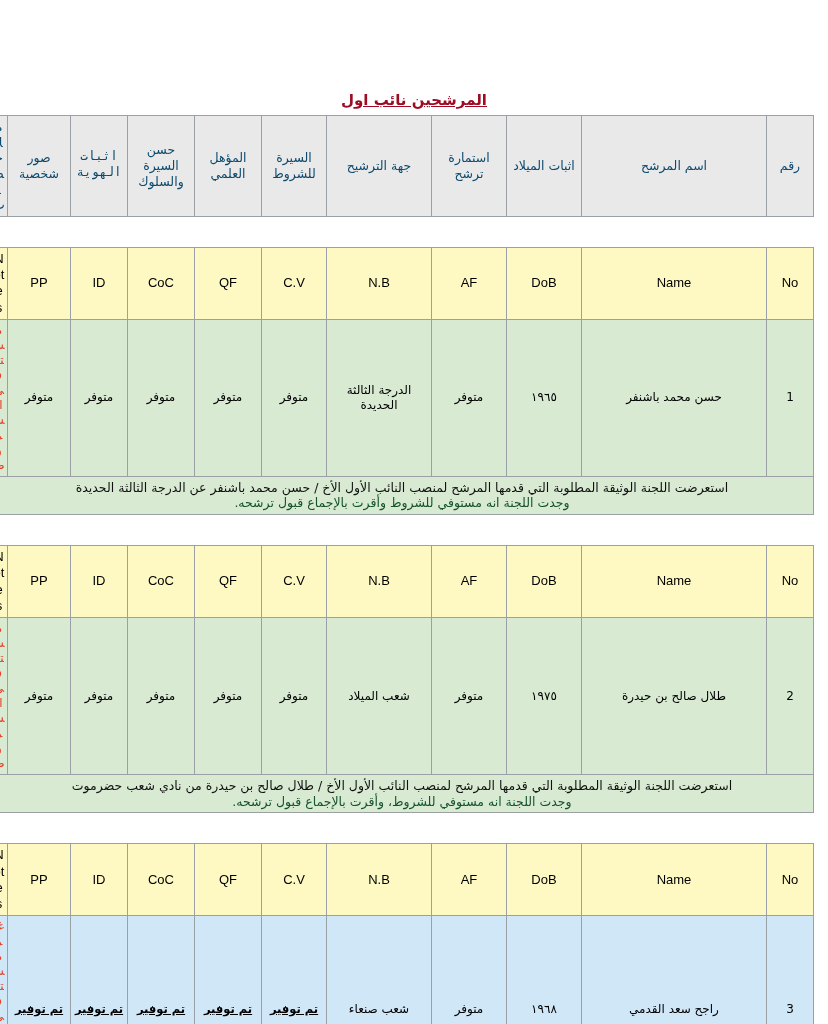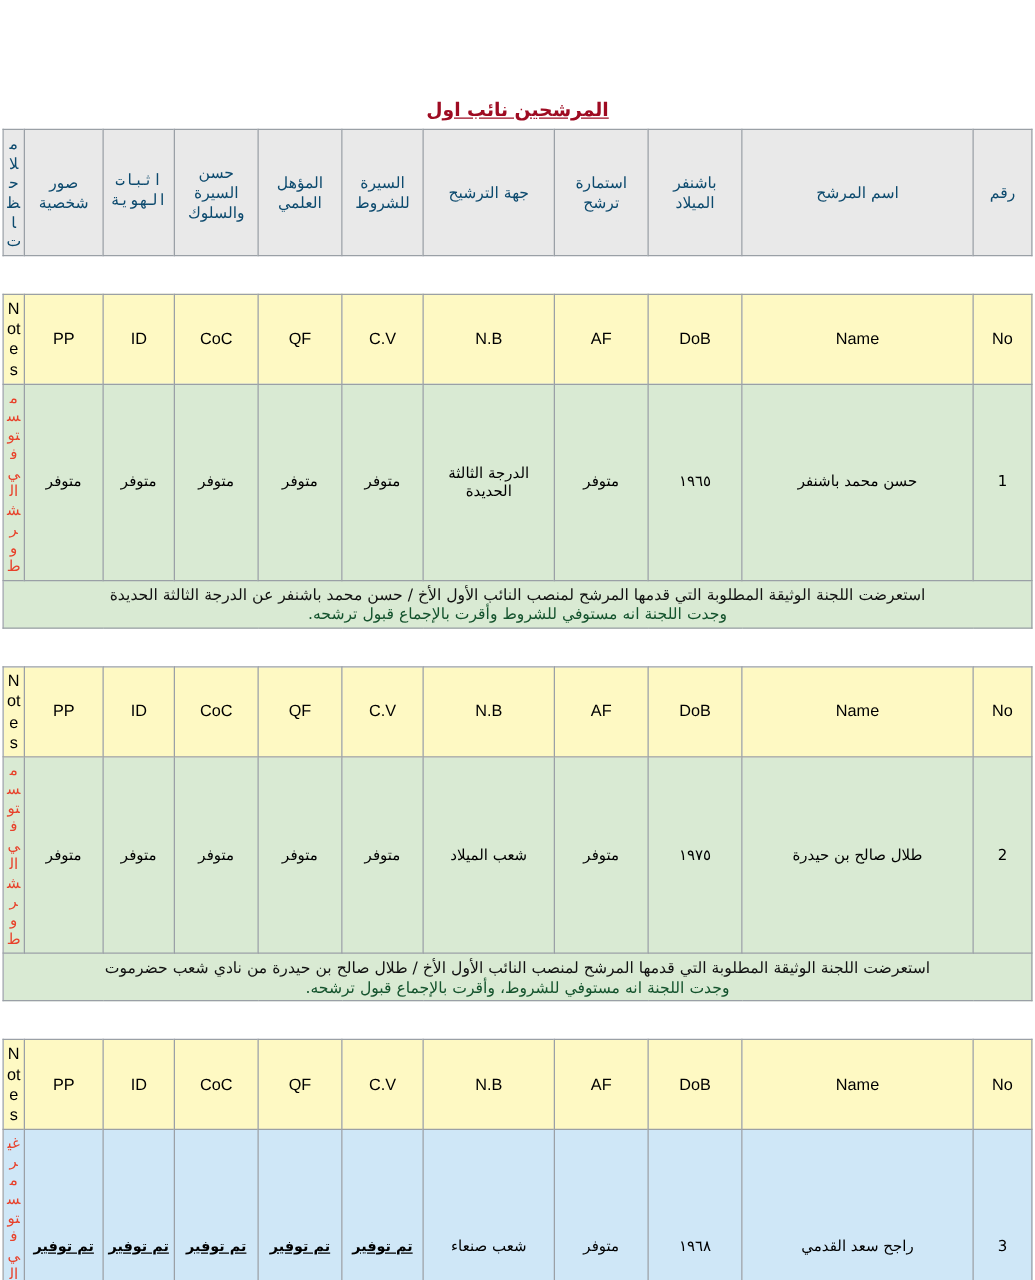--- a/index.html
+++ b/index.html
@@ -14,21 +14,21 @@
     font-family: "DejaVu Sans", "Liberation Sans", sans-serif;
     color: #000000;
     position: relative;
     overflow: hidden;
   }
 
   .page {
     width: 828px;
     height: 1024px;
     box-sizing: border-box;
-    padding: 0;
+    padding: 12px;
     position: relative;
   }
 
   
   .doc-title-wrap {
     text-align: center;
     padding-top: 78px;
     padding-bottom: 6px;
   }
   .doc-title {
@@ -149,21 +149,21 @@
 
   <div class="doc-title-wrap">
     <span class="doc-title">المرشحين نائب اول</span>
   </div>
 
   <table class="grid head-table">
     <tbody>
       <tr>
         <td class="c-no">رقم</td>
         <td class="c-name">اسم المرشح</td>
-        <td class="c-dob">باشنفر الميلاد</td>
+        <td class="c-dob">اثبات الميلاد</td>
         <td class="c-af">استمارة ترشح</td>
         <td class="c-nb">جهة الترشيح</td>
         <td class="c-cv">السيرة للشروط</td>
         <td class="c-qf">المؤهل العلمي</td>
         <td class="c-coc">حسن السيرة والسلوك</td>
         <td class="c-id">اثبات الهوية</td>
         <td class="c-pp">صور شخصية</td>
         <td class="c-notes">ملاحظات</td>
       </tr>
     </tbody>

